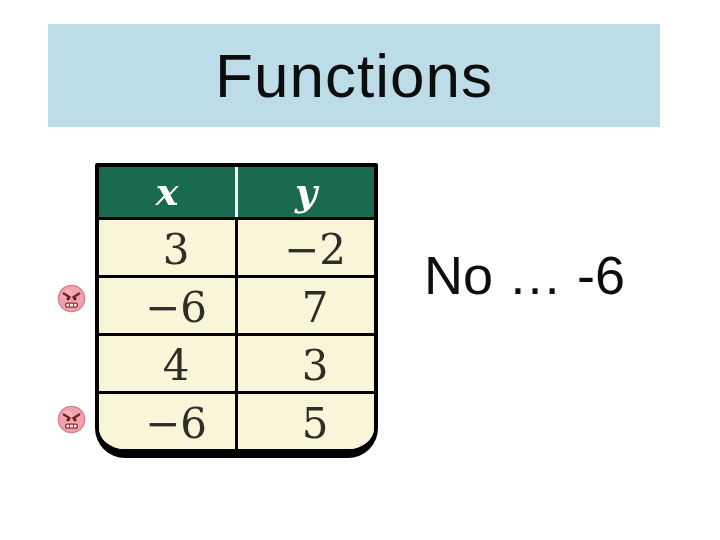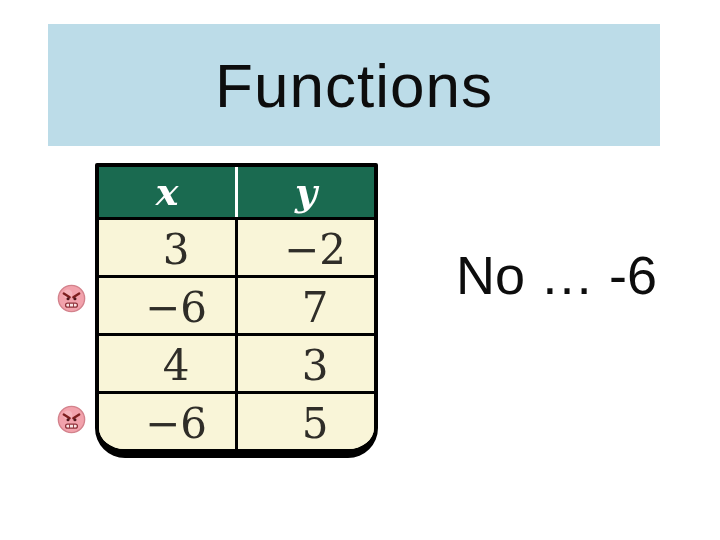--- a/index.html
+++ b/index.html
@@ -15,21 +15,21 @@
     background: #ffffff;
     overflow: hidden;
   }
 
   
   .title-banner {
     position: absolute;
     left: 48px;
     top: 24px;
     width: 612px;
-    height: 122px;
+    height: 103px;
     background: var(--title-bg, #bcdce8);
     display: flex;
     align-items: center;
     justify-content: center;
   }
   .title-text {
     font-size: 62px;
     color: #0d0d0d;
     letter-spacing: 1px;
   }
@@ -104,21 +104,21 @@
   
   .annotation {
     position: absolute;
     left: 424px;
     top: 240px;
     width: 260px;
     font-size: 54px;
     line-height: 71px;
     color: #0d0d0d;
   }
-  .annotation div { white-space: nowrap; margin-left: 32px; }
+  .annotation div { white-space: nowrap; }
 </style>
 </head>
 <body>
 
 <div class="slide">
 
   <div class="title-banner">
     <div class="title-text">Functions</div>
   </div>
 

